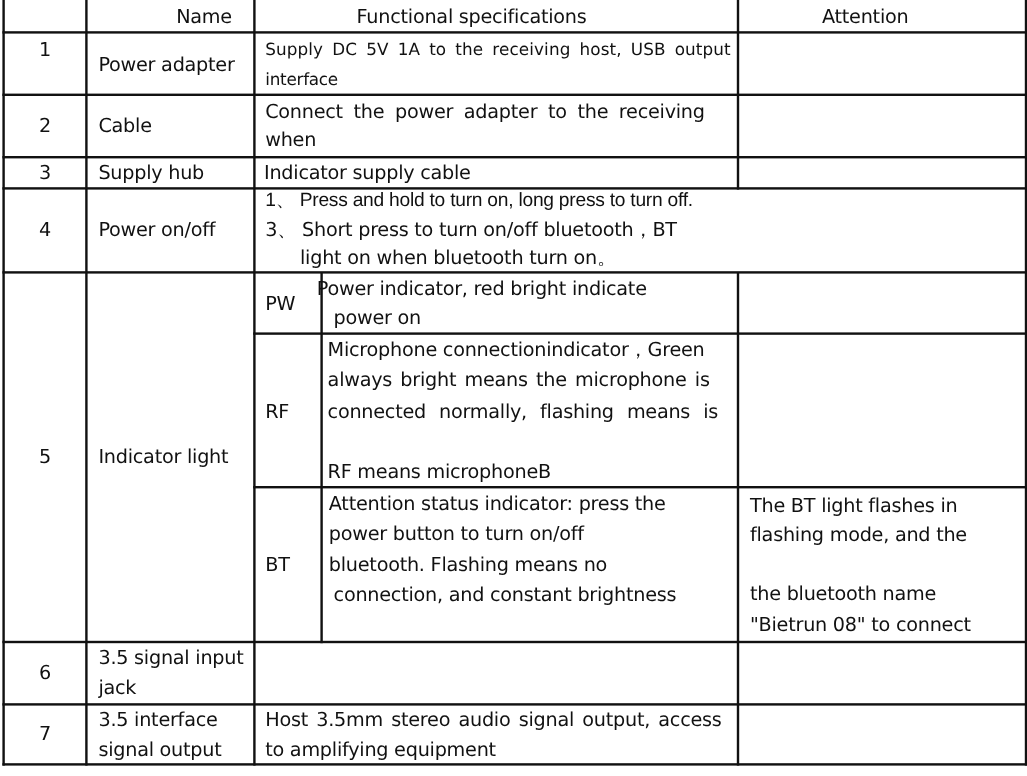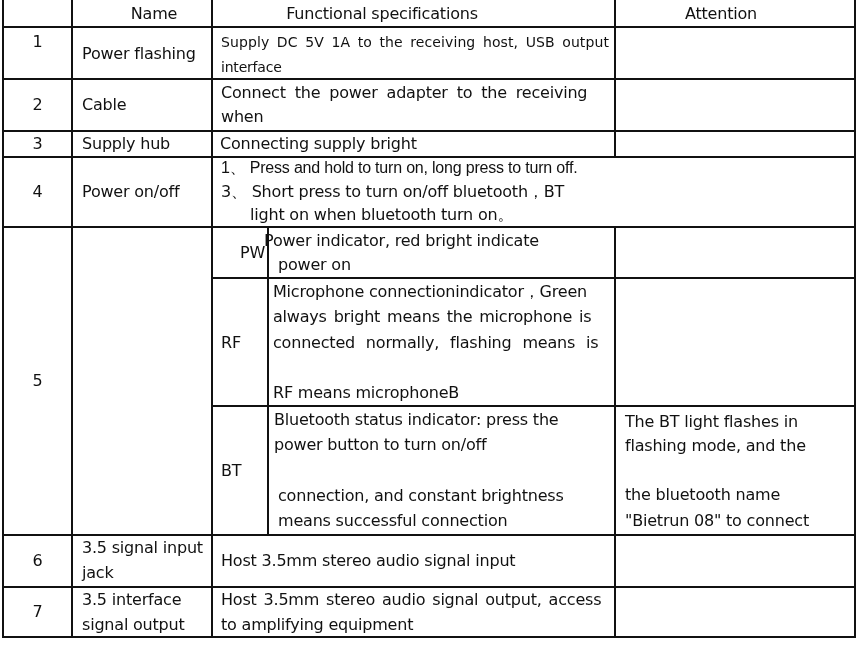--- a/index.html
+++ b/index.html
@@ -34,71 +34,71 @@
   <div class="line-h" style="left:2px; top:78px; width:854px;"></div>
   <div class="line-h" style="left:2px; top:130px; width:854px;"></div>
   <div class="line-h" style="left:2px; top:156px; width:854px;"></div>
   <div class="line-h" style="left:2px; top:226px; width:854px;"></div>
   <div class="line-h" style="left:211px; top:277px; width:645px;"></div>
   <div class="line-h" style="left:211px; top:405px; width:645px;"></div>
   <div class="line-h" style="left:2px; top:534px; width:854px;"></div>
   <div class="line-h" style="left:2px; top:586px; width:854px;"></div>
   <div class="line-h" style="left:2px; top:636px; width:854px;"></div>
 
-  <div class="txt center" style="left:73px; width:162px; top:2px;">Name</div>
-  <div class="txt center" style="left:203px; width:358px; top:2px;">Functional specifications</div>
+  <div class="txt center" style="left:73px; width:162px; top:2px;padding-left:16px;">Name</div>
+  <div class="txt center" style="left:214px; width:358px; top:2px;">Functional specifications</div>
   <div class="txt center" style="left:616px; width:210px; top:2px;">Attention</div>
 
   <div class="txt center" style="left:4px; width:67px; top:30px;">1</div>
-  <div class="txt" style="left:82px; top:42px;">Power flashing</div>
+  <div class="txt" style="left:82px; top:42px;">Power adapter</div>
   <div class="txt sm" style="left:221px; top:29px; letter-spacing:0.1px; word-spacing:3px;">Supply DC 5V 1A to the receiving host, USB output</div>
   <div class="txt sm" style="left:221px; top:54px;">interface</div>
 
   <div class="txt center" style="left:4px; width:67px; top:93px;">2</div>
   <div class="txt" style="left:82px; top:93px;">Cable</div>
   <div class="txt" style="left:221px; top:81px; word-spacing:4px;">Connect the power adapter to the receiving</div>
   <div class="txt" style="left:221px; top:105px;">when</div>
 
   <div class="txt center" style="left:4px; width:67px; top:132px;">3</div>
   <div class="txt" style="left:82px; top:132px;">Supply hub</div>
-  <div class="txt" style="left:220px; top:132px;">Connecting supply bright</div>
+  <div class="txt" style="left:220px; top:132px;">Indicator supply cable</div>
 
   <div class="txt center" style="left:4px; width:67px; top:180px;">4</div>
   <div class="txt" style="left:82px; top:180px;">Power on/off</div>
   <div class="txt arial" style="left:221px; top:157px; line-height:22px;">1、 Press and hold to turn on, long press to turn off.</div>
   <div class="txt" style="left:221px; top:180px;">3、 Short press to turn on/off bluetooth，BT</div>
   <div class="txt" style="left:250px; top:203px;">light on when bluetooth turn on。</div>
 
   <div class="txt center" style="left:4px; width:67px; top:369px;">5</div>
+  <div class="txt" style="left:82px; top:369px;">Indicator light</div>
 
-  <div class="txt" style="left:221px; top:241px;margin-left:19px;">PW</div>
+  <div class="txt" style="left:221px; top:241px;">PW</div>
   <div class="txt" style="left:264px; top:229px;">Power indicator, red bright indicate</div>
   <div class="txt" style="left:278px; top:253px;">power on</div>
 
   <div class="txt" style="left:221px; top:331px;">RF</div>
   <div class="txt" style="left:273px; top:280px;">Microphone connectionindicator，Green</div>
   <div class="txt" style="left:273px; top:305px; word-spacing:2px;">always bright means the microphone is</div>
   <div class="txt" style="left:273px; top:331px; word-spacing:6px;">connected normally, flashing means is</div>
   <div class="txt" style="left:273px; top:381px;">RF means microphoneB</div>
 
   <div class="txt" style="left:221px; top:459px;">BT</div>
-  <div class="txt" style="left:274px; top:408px;">Bluetooth status indicator: press the</div>
+  <div class="txt" style="left:274px; top:408px;">Attention status indicator: press the</div>
   <div class="txt" style="left:274px; top:433px;">power button to turn on/off</div>
+  <div class="txt" style="left:274px; top:459px;">bluetooth. Flashing means no</div>
   <div class="txt" style="left:278px; top:484px;">connection, and constant brightness</div>
-  <div class="txt" style="left:278px; top:509px;">means successful connection</div>
 
   <div class="txt" style="left:625px; top:410px;">The BT light flashes in</div>
   <div class="txt" style="left:625px; top:434px;">flashing mode, and the</div>
   <div class="txt" style="left:625px; top:483px;">the bluetooth name</div>
   <div class="txt" style="left:625px; top:509px;">"Bietrun 08" to connect</div>
 
   <div class="txt center" style="left:4px; width:67px; top:549px;">6</div>
   <div class="txt" style="left:82px; top:536px;">3.5 signal input</div>
   <div class="txt" style="left:82px; top:561px;">jack</div>
-  <div class="txt" style="left:221px; top:549px;">Host 3.5mm stereo audio signal input</div>
 
   <div class="txt center" style="left:4px; width:67px; top:600px;">7</div>
   <div class="txt" style="left:82px; top:588px;">3.5 interface</div>
   <div class="txt" style="left:82px; top:613px;">signal output</div>
   <div class="txt" style="left:221px; top:588px; word-spacing:2px;">Host 3.5mm stereo audio signal output, access</div>
   <div class="txt" style="left:221px; top:613px;">to amplifying equipment</div>
 
 </div>
 
 </body></html>

